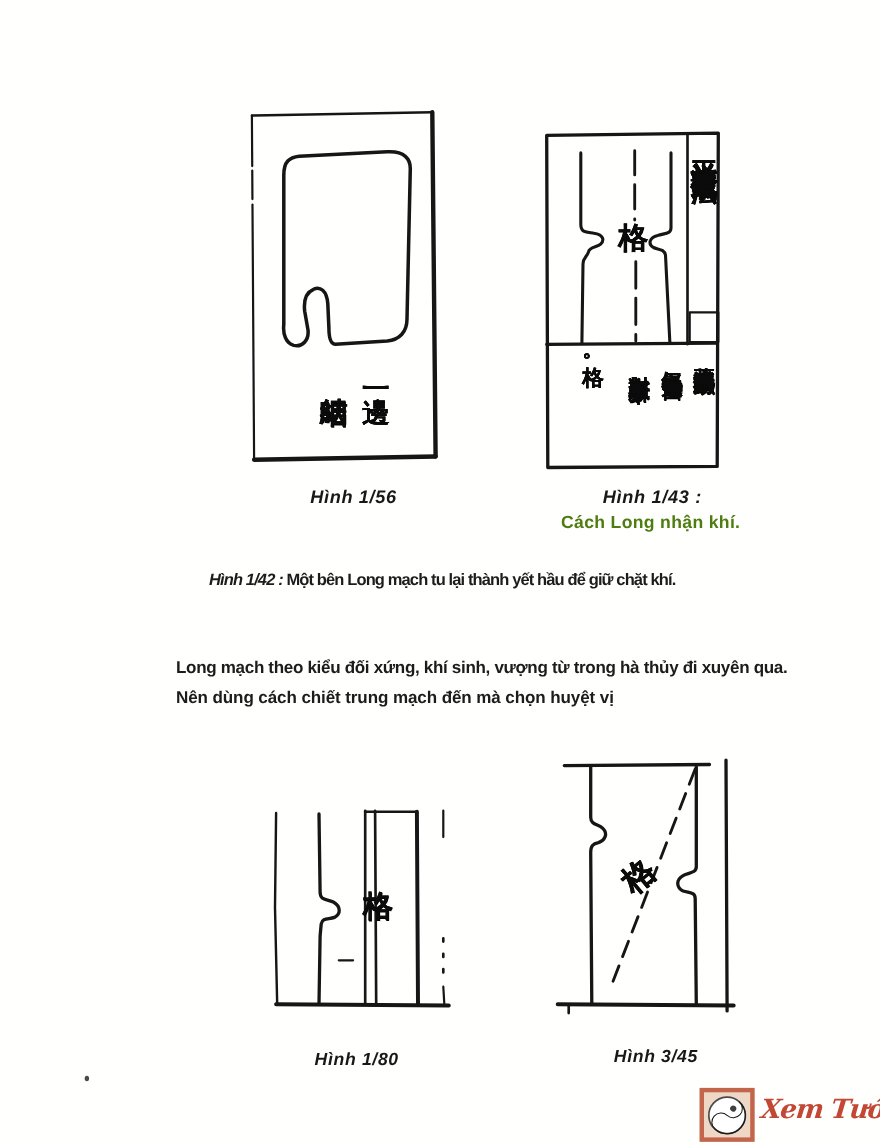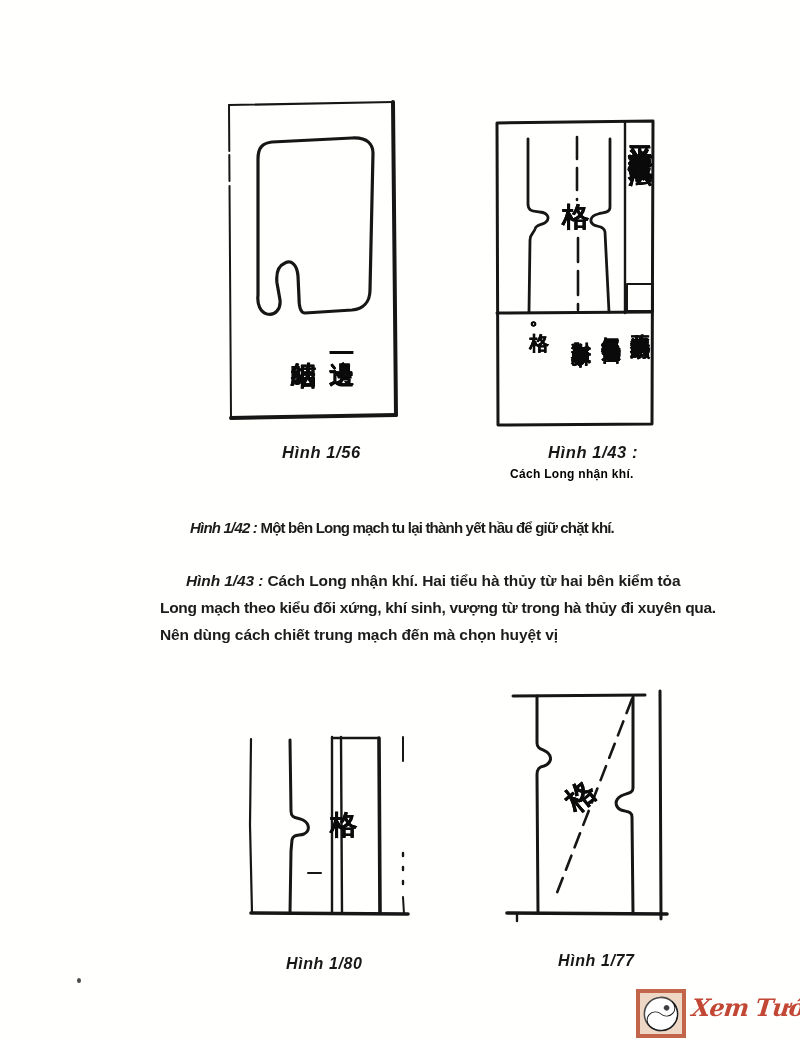--- a/index.html
+++ b/index.html
@@ -16,21 +16,21 @@
     font-family:"DejaVu Sans",sans-serif;
     font-weight:900;line-height:1.0;
     text-shadow:0 0 0.6px #000, 0.4px 0.4px 0 #000;
   }
   .vcol{writing-mode:vertical-rl;text-orientation:upright;}
   .caption{
     position:absolute;color:#181818;font-size:16.5px;font-weight:700;
     font-style:italic;letter-spacing:0.6px;white-space:nowrap;
   }
   .caption-sub{
-    position:absolute;color:#000000;font-size:12px;font-weight:700;
+    position:absolute;color:#4d7c0f;font-size:16px;font-weight:700;
     letter-spacing:0.3px;white-space:nowrap;
   }
   .para{
     position:absolute;color:#1c1c1c;font-size:15.5px;font-weight:700;
     white-space:nowrap;
   }
   .para .lead{font-style:italic;}
   .wm-box{
     position:absolute;left:636px;top:989px;width:50px;height:49px;
     background:#eed7c5;border:4px solid #c3654b;box-sizing:border-box;
@@ -116,23 +116,20 @@
   <div class="cjk vcol" style="left:529px;top:317px;font-size:19.5px;letter-spacing:1.5px;">格。</div>
 
   <div class="caption" style="left:282px;top:443px;">Hình 1/56</div>
   <div class="caption" style="left:548px;top:443px;">Hình 1/43 :</div>
   <div class="caption-sub" style="left:510px;top:467px;">Cách Long nhận khí.</div>
 
   <div class="para" style="left:190px;top:519px;font-size:15px;letter-spacing:-0.8px;">
     <span class="lead">Hình 1/42 :</span><span> Một bên Long mạch tu lại thành yết hầu để giữ chặt khí.</span>
   </div>
 
-  <div class="para" style="left:186px;top:572px;letter-spacing:-0.1px;">
-    <span class="lead">Hình 1/43 :</span><span> Cách Long nhận khí. Hai tiểu hà thủy từ hai bên kiểm tỏa</span>
-  </div>
   <div class="para" style="left:160px;top:626px;letter-spacing:-0.1px;">Nên dùng cách chiết trung mạch đến mà chọn huyệt vị</div>
   <div class="para" style="left:160px;top:599px;letter-spacing:-0.3px;">Long mạch theo kiểu đối xứng, khí sinh, vượng từ trong hà thủy đi xuyên qua.</div>
 
   <svg style="left:240px;top:725px;" width="170" height="196" viewBox="0 0 170 196">
     <path stroke-width="2.2" d="M 11 14 L 10 100 L 12 188"></path>
 
     <path stroke-width="3" d="
       M 50 15 L 51 86
       C 51 94, 57 92, 63 95
       C 70 99, 70 106, 64 109
@@ -178,21 +175,21 @@
 
     <path stroke-width="2.6" stroke-dasharray="15 9" d="M 132 16 L 55 215"></path>
 
     <path stroke-width="3.6" d="M 7 230 L 167 231"></path>
     <path stroke-width="2.4" d="M 17 231 L 17 238"></path>
   </svg>
 
   <div class="cjk" style="left:566px;top:782px;font-size:29px;transform:rotate(-40deg);">格</div>
 
   <div class="caption" style="left:286px;top:955px;font-size:16px;">Hình 1/80</div>
-  <div class="caption" style="left:558px;top:952px;font-size:16px;">Hình 1/77</div>
+  <div class="caption" style="left:558px;top:952px;font-size:16px;">Hình 3/45</div>
 
   <div class="speck" style="left:77px;top:978px;width:4px;height:5px;"></div>
 
   <div class="wm-box">
     <svg style="position:static;" width="38" height="38" viewBox="-20 -20 40 40">
       <g transform="rotate(42)">
         <circle r="17.5" fill="#ffffff" stroke="#4a4a4a" stroke-width="1.6"></circle>
         <path d="M0,-17.5 A17.5,17.5 0 0,1 0,17.5 A8.75,8.75 0 0,1 0,0 A8.75,8.75 0 0,0 0,-17.5 Z" fill="#3e4044" stroke="none"></path>
         <circle cx="0" cy="-8.75" r="2.9" fill="#3e4044" stroke="none"></circle>
         <circle cx="0" cy="8.75" r="2.9" fill="#ffffff" stroke="none"></circle>

